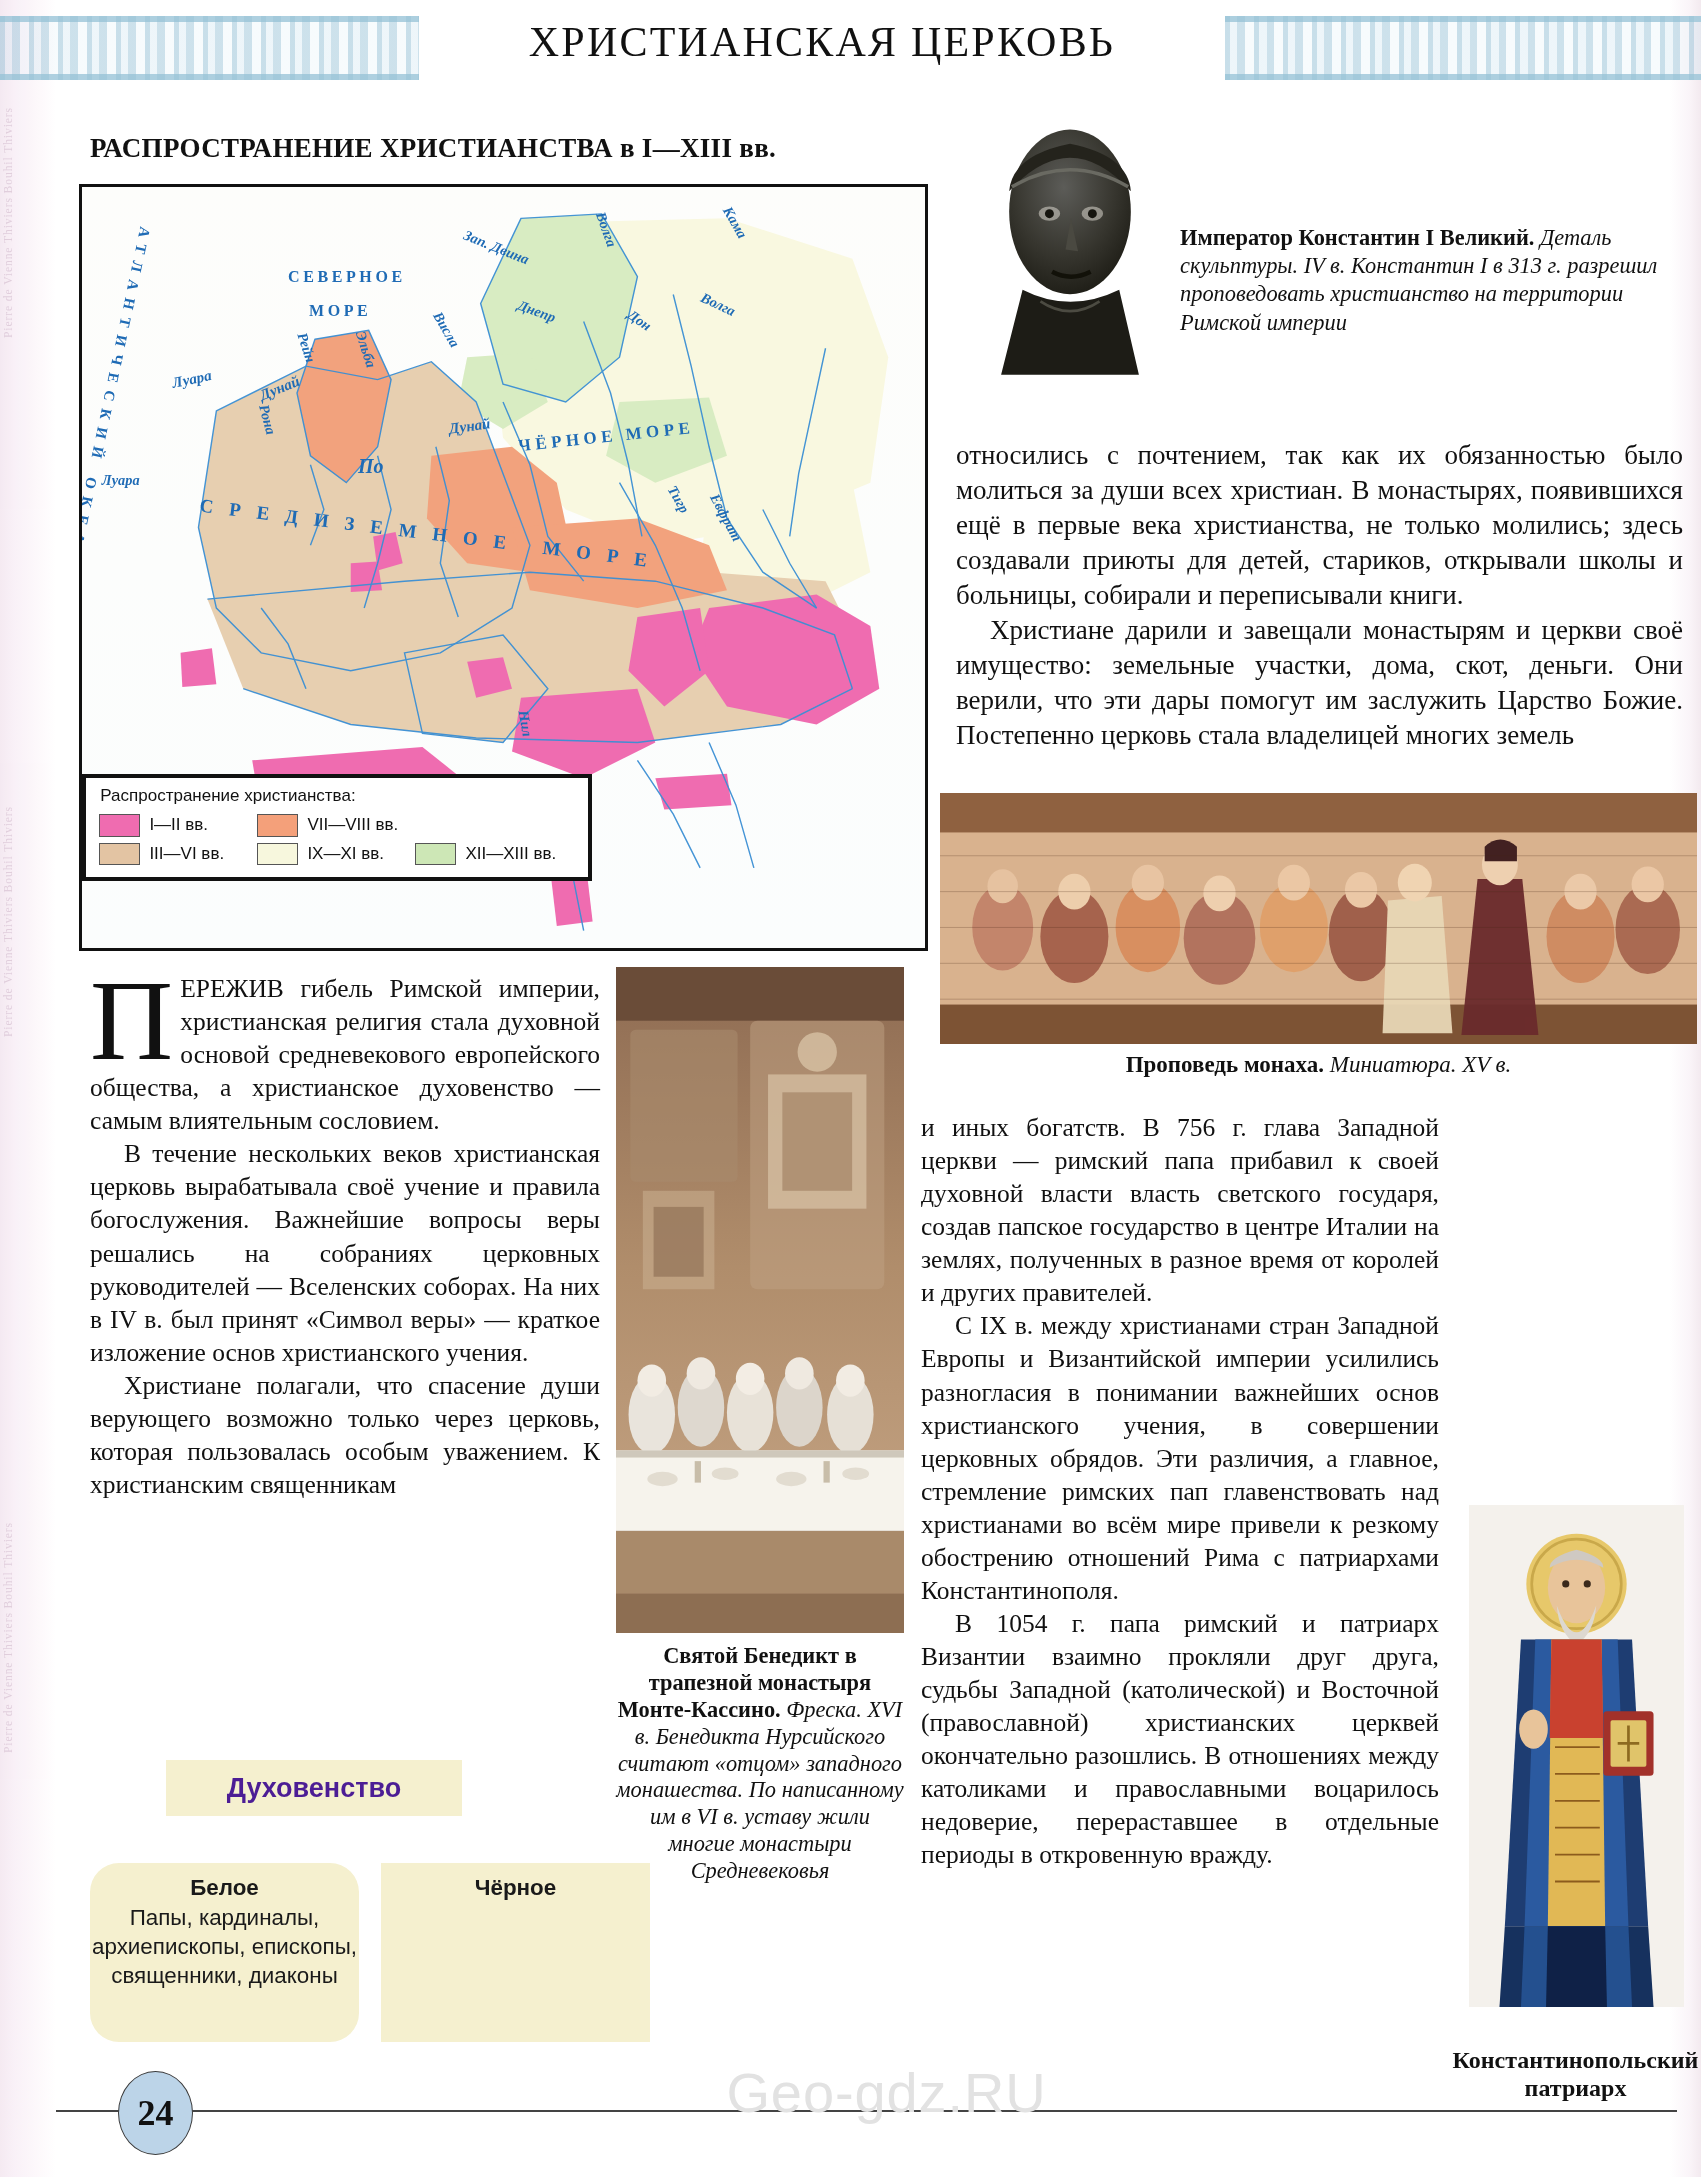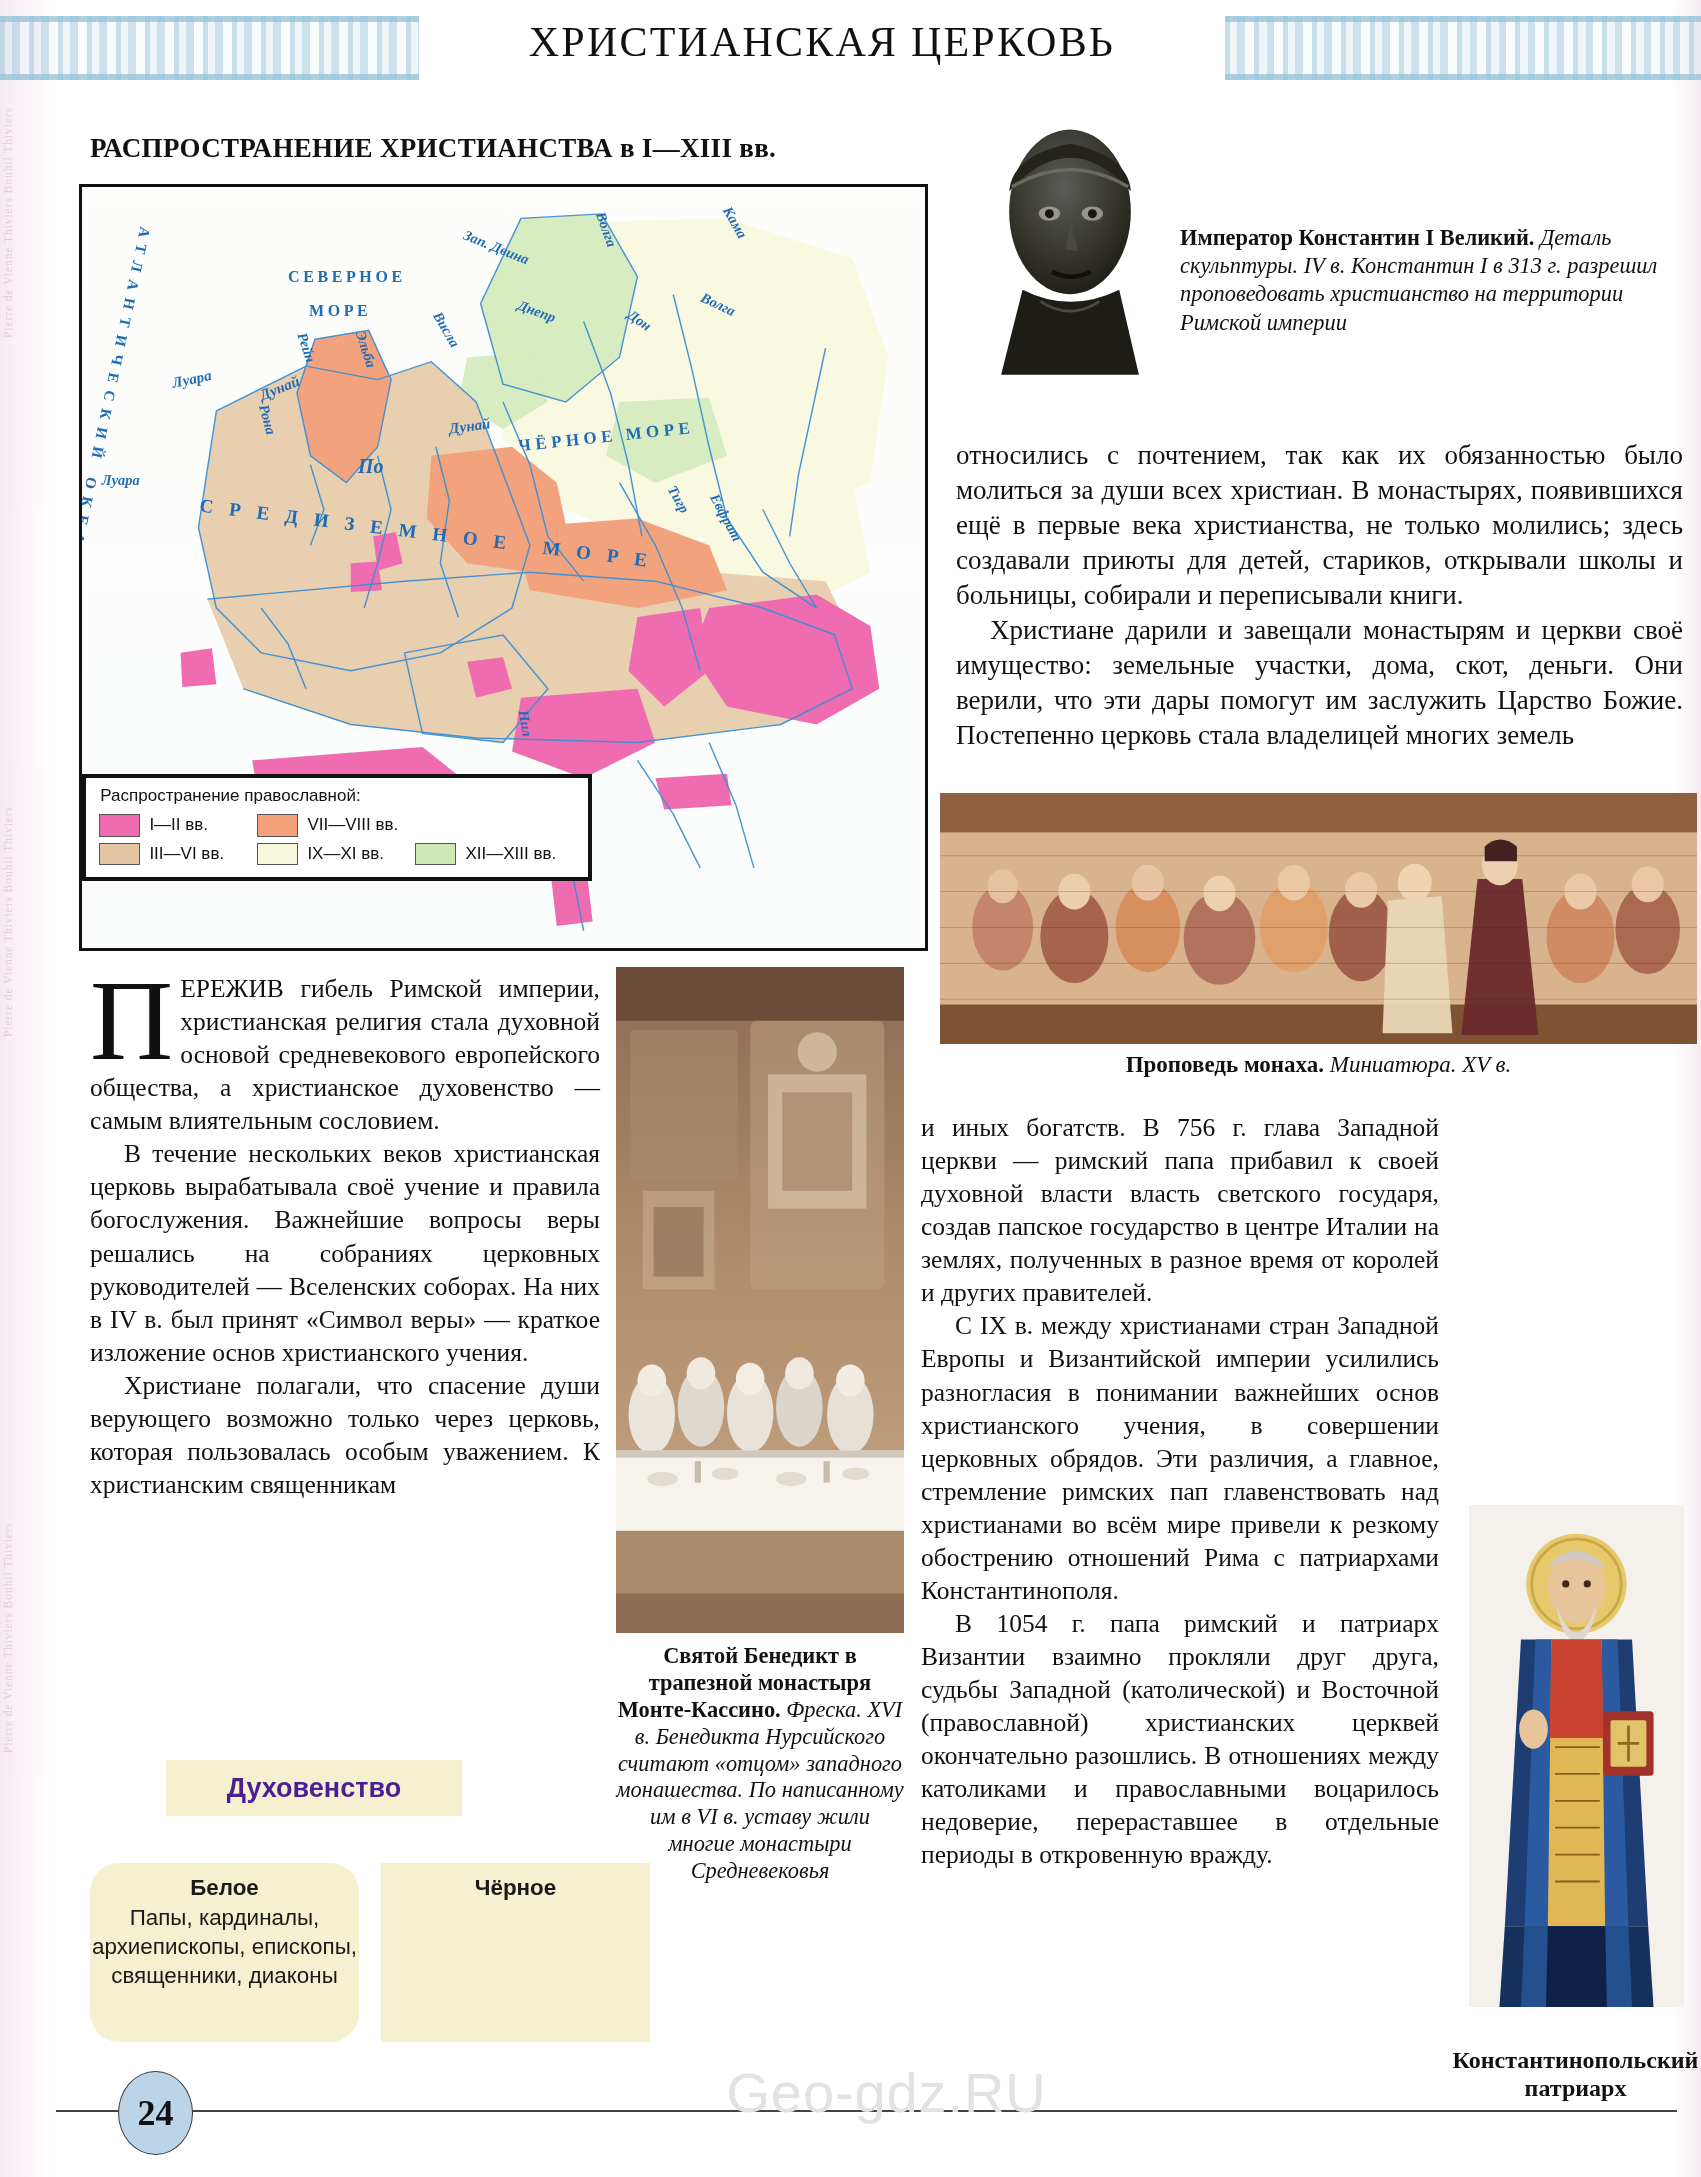--- a/index.html
+++ b/index.html
@@ -276,21 +276,21 @@
   <div class="map-label" style="left:618px;top:109px;font-size:14.3px;transform:rotate(25deg);">Волга</div>
   <div class="map-label" style="left:276px;top:224px;font-size:20px;margin-top:44px;">По</div>
   <div class="map-label" style="left:170px;top:224px;font-size:14.3px;transform:rotate(75deg);">Рона</div>
   <div class="map-label" style="left:19.7px;top:285px;font-size:14.3px;">Луара</div>
   <div class="map-label" style="left:367px;top:231px;font-size:15px;transform:rotate(-8deg);">Дунай</div>
   <div class="map-label" style="left:582px;top:304px;font-size:14.3px;transform:rotate(60deg);">Тигр</div>
   <div class="map-label" style="left:618px;top:322px;font-size:14.3px;transform:rotate(62deg);">Евфрат</div>
   <div class="map-label" style="left:430px;top:528px;font-size:14.3px;transform:rotate(80deg);">Нил</div>
 
   <div id="map-legend">
-    <div class="legend-title">Распространение православной:</div>
+    <div class="legend-title">Распространение христианства:</div>
     <div class="legend-grid">
       <div class="legend-item">
         <span class="legend-swatch" style="background:#ef6cb0"></span>
         <span class="legend-text">I—II вв.</span>
       </div>
       <div class="legend-item">
         <span class="legend-swatch" style="background:#f4a07a"></span>
         <span class="legend-text">VII—VIII вв.</span>
       </div>
       <div class="legend-item" style="width:161px"></div>

